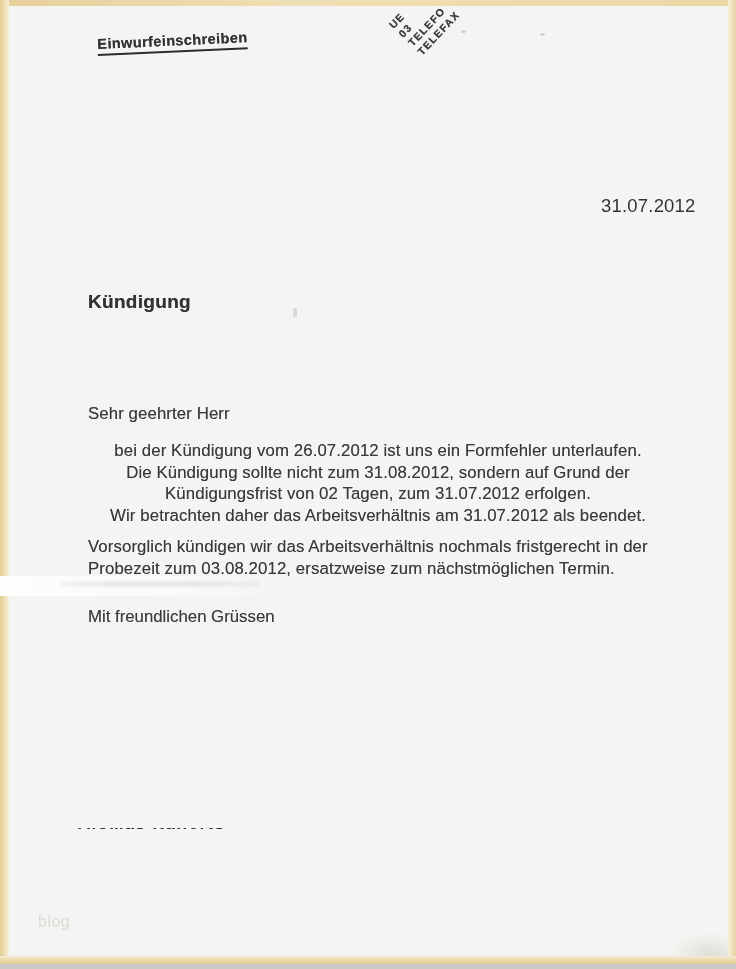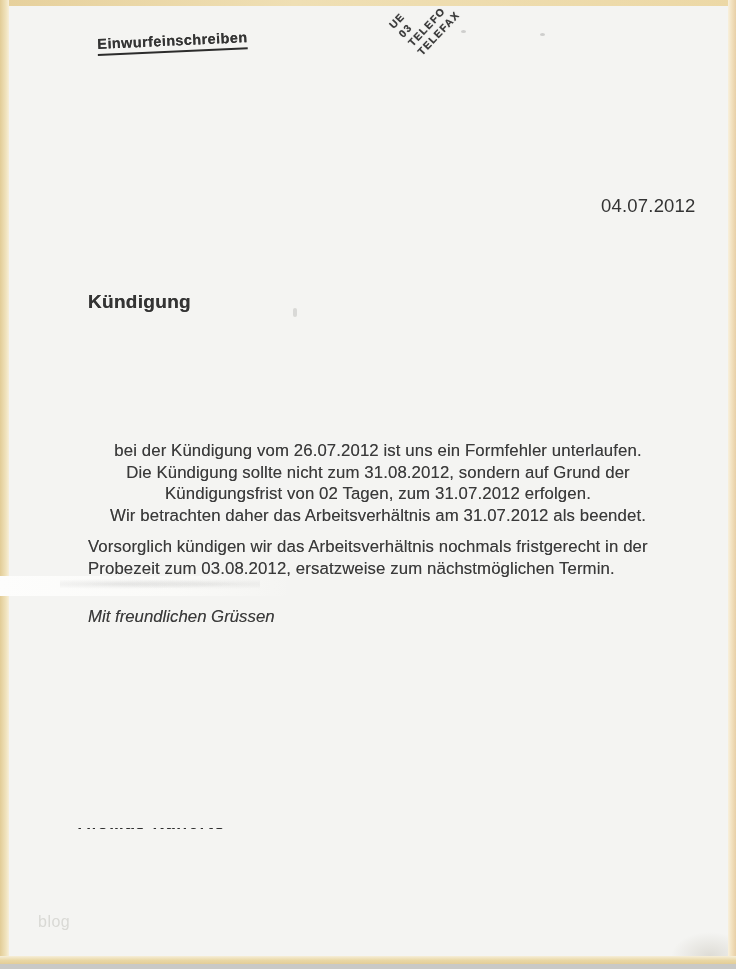--- a/index.html
+++ b/index.html
@@ -64,21 +64,21 @@
     left:0;top:576px;width:292px;height:20px;
     background:linear-gradient(90deg,#fdfdfc 0%,#fafaf8 60%,rgba(250,250,248,0) 100%);
   }
   #redaction-smudge{
     left:60px;top:578px;width:200px;height:12px;
     background:
       radial-gradient(ellipse at 30% 50%, rgba(150,150,150,.18), rgba(0,0,0,0) 60%),
       radial-gradient(ellipse at 75% 50%, rgba(150,150,150,.14), rgba(0,0,0,0) 60%);
   }
 
-  #closing-line{left:88px;top:607px;font-style:italic;font-size:16.8px;
+  #closing-line{left:88px;top:607px;font-size:16.8px;
     color:#3a3a3a;text-shadow:0 0 .5px rgba(55,55,55,.5);}
 
   
   #signature-clip{
     left:75px;top:828px;width:190px;height:7px;overflow:hidden;
   }
   #signature-clip span{
     display:block;margin-top:-13px;
     font-weight:bold;font-size:15.5px;letter-spacing:2px;color:#2e2e2e;
     text-shadow:0 0 .6px rgba(40,40,40,.7);
@@ -109,24 +109,25 @@
     <span class="stamp-line">TELEFO</span>
     <span class="stamp-line">TELEFAX</span>
   </div>
 
   <div class="speck" id="speck-1"></div>
   <div class="speck" id="speck-2"></div>
   <div class="speck" id="speck-3"></div>
 
   <div class="abs ink" id="registered-label">Einwurfeinschreiben</div>
 
-  <div class="abs ink" id="date-line">04.07.2012</div>
+  <div class="abs ink" id="date-line">31.07.2012</div>
 
   <div class="abs ink" id="subject-line">Kündigung</div>
 
+  <div class="abs body-text" id="salutation">Sehr geehrter Herr</div>
 
   <div class="abs body-text" id="paragraph-1">bei der Kündigung vom 26.07.2012 ist uns ein Formfehler unterlaufen.
 Die Kündigung sollte nicht zum 31.08.2012, sondern auf Grund der
 Kündigungsfrist von 02 Tagen, zum 31.07.2012 erfolgen.
 Wir betrachten daher das Arbeitsverhältnis am 31.07.2012 als beendet.</div>
 
   <div class="abs body-text" id="paragraph-2">Vorsorglich kündigen wir das Arbeitsverhältnis nochmals fristgerecht in der
 Probezeit zum 03.08.2012, ersatzweise zum nächstmöglichen Termin.</div>
 
   <div class="abs" id="redaction-band"></div>

